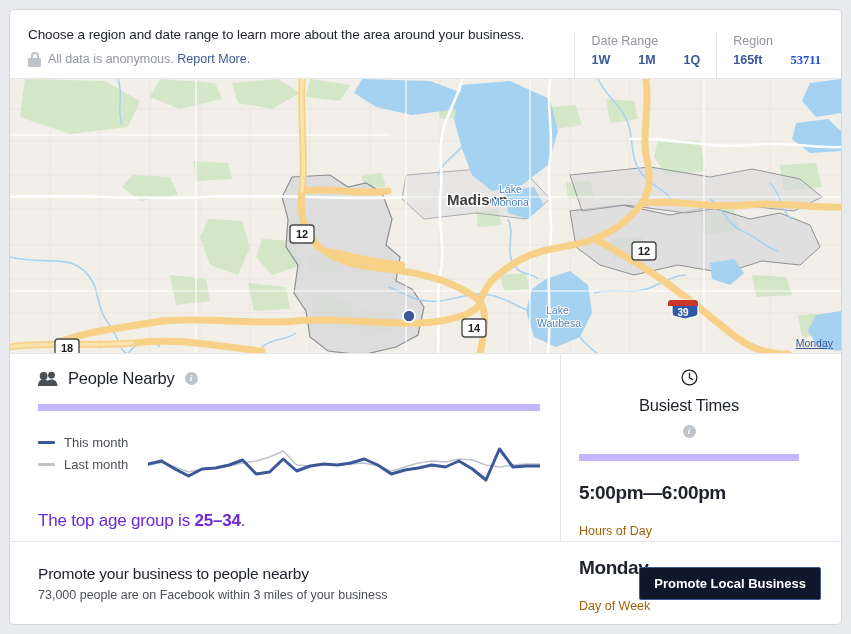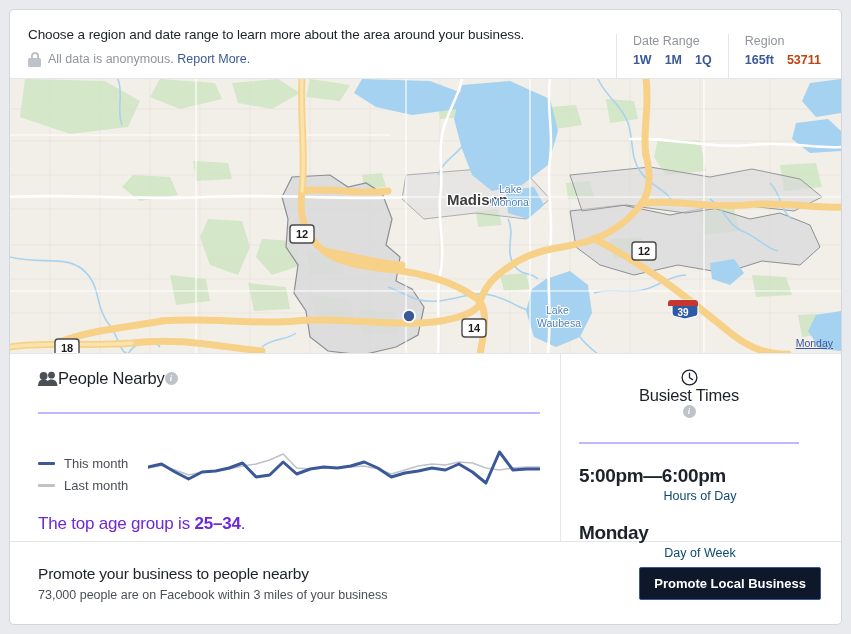--- a/index.html
+++ b/index.html
@@ -83,31 +83,31 @@
   }
   .ctrl-group.last { padding-right: 20px; }
   .ctrl-title {
     font-size: 12.5px;
     color: #90949c;
     margin-bottom: 5px;
     white-space: nowrap;
   }
   .ctrl-options {
     display: flex;
-    gap: 13px;
+    gap: 28px;
     white-space: nowrap;
   }
   .ctrl-opt {
     font-size: 12.5px;
     font-weight: bold;
     color: #3b5998;
     cursor: pointer;
     text-decoration: none;
   }
-  .ctrl-opt.selected { color: #c2410c; cursor: default; }
+  .ctrl-opt.selected { color: #1d4ed8; cursor: default; font-family: Liberation Serif, serif; }
 
   
   .map {
     position: relative;
     height: 275px;
     overflow: hidden;
     background: #eab308;
     border-bottom: 1px solid #e5e6e9;
     cursor: grab;
   }
@@ -132,22 +132,23 @@
     padding: 15px 20px 0 28px;
     border-right: 1px solid #e5e6e9;
   }
   .stat-col-right {
     flex: 1 1 auto;
     padding: 15px 20px 0 18px;
   }
   .stat-head {
     display: flex;
     align-items: center;
-    padding-bottom: 24px;
-    border-bottom: 2px solid #c4b5fd;
+    gap: 10px;
+    padding-bottom: 16px;
+    border-bottom: 7px solid #c4b5fd;
   }
   .stat-col-right .stat-head { margin-right: 22px; flex-direction: column; }
   .stat-title {
     font-size: 16.5px;
     color: #1d2129;
     letter-spacing: -0.2px;
   }
   .info-icon {
     width: 13px; height: 13px;
     border-radius: 50%;
@@ -161,21 +162,21 @@
     font-family: "Liberation Serif", serif;
     cursor: pointer;
     flex: none;
   }
   .people-icon { width: 20px; height: 15px; flex: none; }
   .clock-icon  { width: 17px; height: 17px; flex: none; }
 
   
   .chart-row {
     display: flex;
-    align-items: flex-end;
+    align-items: flex-start;
     margin-top: 20px;
     height: 62px;
   }
   .legend { width: 110px; flex: none; }
   .legend-item {
     display: flex;
     align-items: center;
     gap: 9px;
     height: 22px;
     font-size: 13px;
@@ -196,23 +197,22 @@
   .busy-block.second { margin-top: 18px; }
   .busy-value {
     font-size: 19px;
     font-weight: bold;
     color: #1d2129;
     letter-spacing: -0.4px;
     line-height: 23px;
   }
   .busy-label {
     font-size: 12.5px;
-    color: #0c4a6e;
-    margin-top: 2px;
-    text-align: center;
+    color: #a16207;
+    margin-top: 20px;
   }
 
   
   .promo {
     display: flex;
     align-items: center;
     justify-content: space-between;
     height: 83px;
     padding: 0 20px 0 28px;
   }

